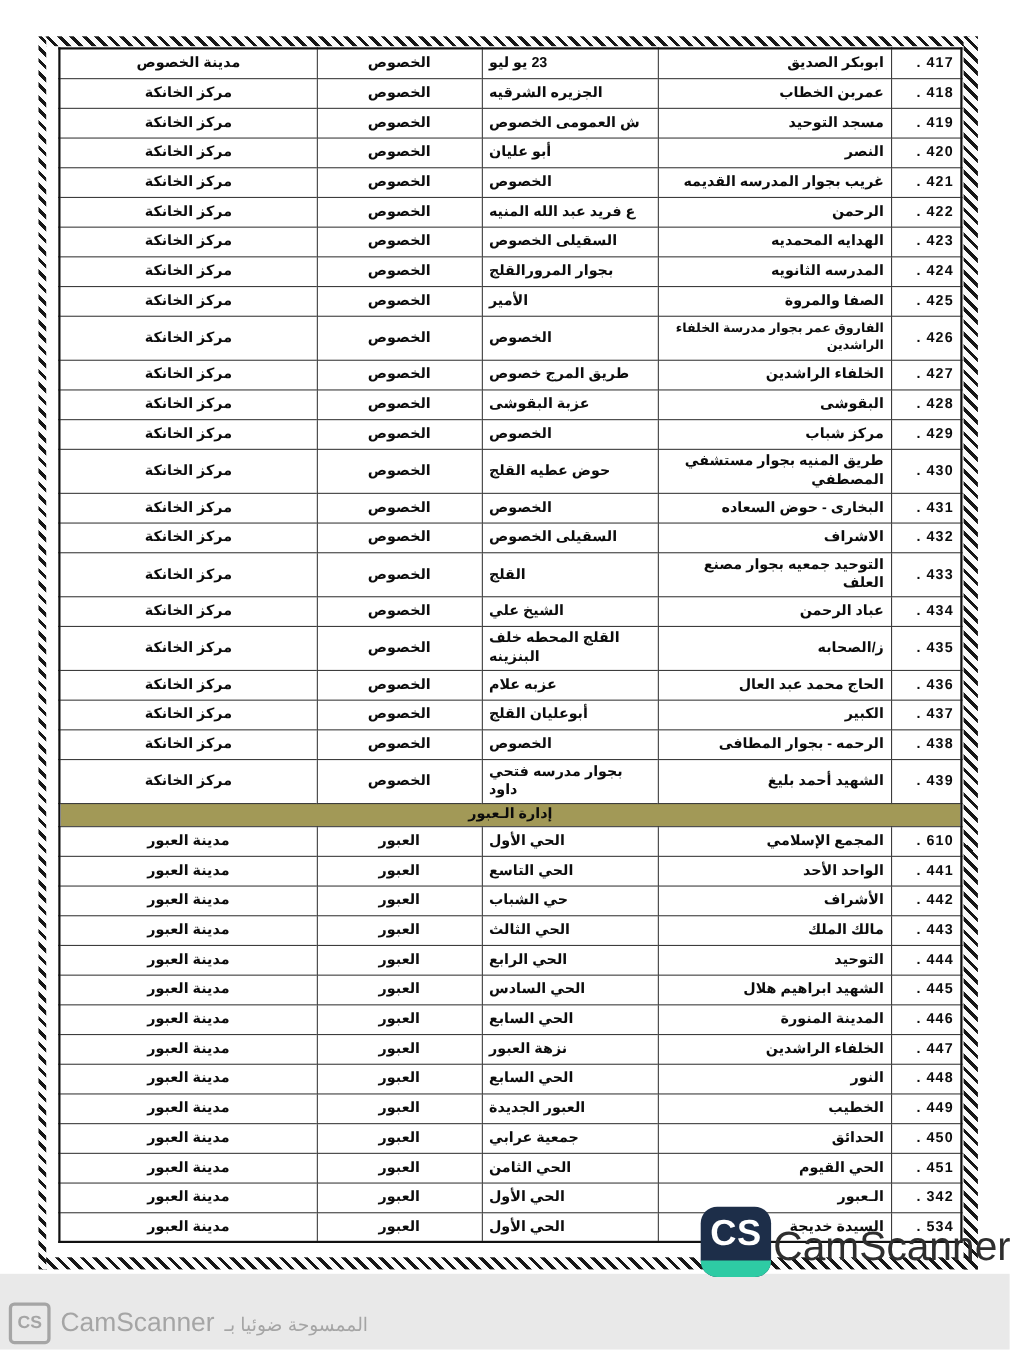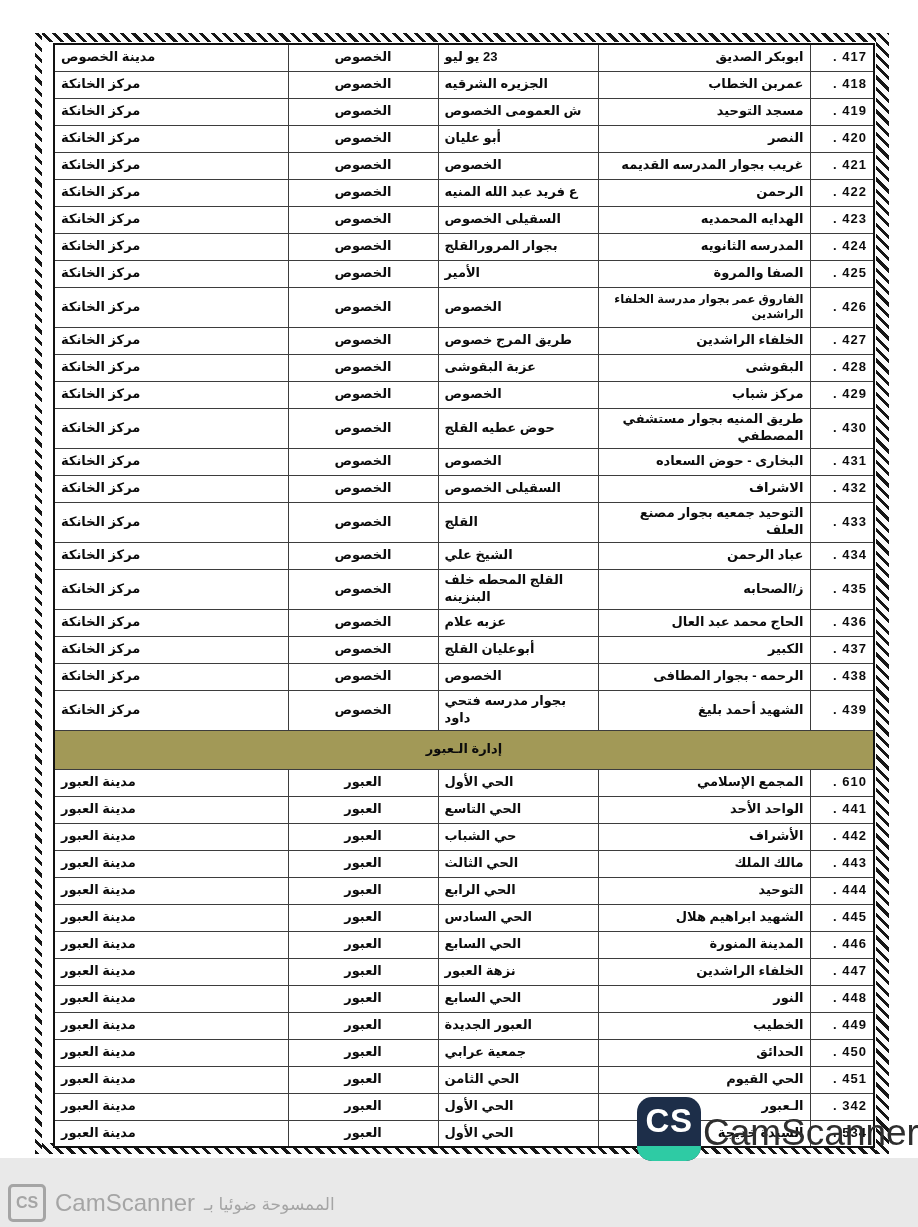--- a/index.html
+++ b/index.html
@@ -47,22 +47,22 @@
     direction: ltr;
     text-align: right;
     font-size: 17px;
     letter-spacing: 1px;
     color: #000;
   }
   td.name { text-align: right; }
   td.name.small { font-size: 11.5px; }
   td.address { text-align: left; }
   td.district { text-align: center; }
-  td.city { text-align: left; margin-left: 12px; }
-  tr.section-row { height: 39px; }
+  td.city { text-align: center; margin-left: 12px; }
+  tr.section-row { height: 21px; }
   td.section-cell {
     text-align: center;
     font-size: 15px;
     letter-spacing: 1px;
     color: #000;
     border: 1px solid #2c2c1e;
   }
 
   .watermark { position: absolute; z-index: 5; }
   .wm-logo {

